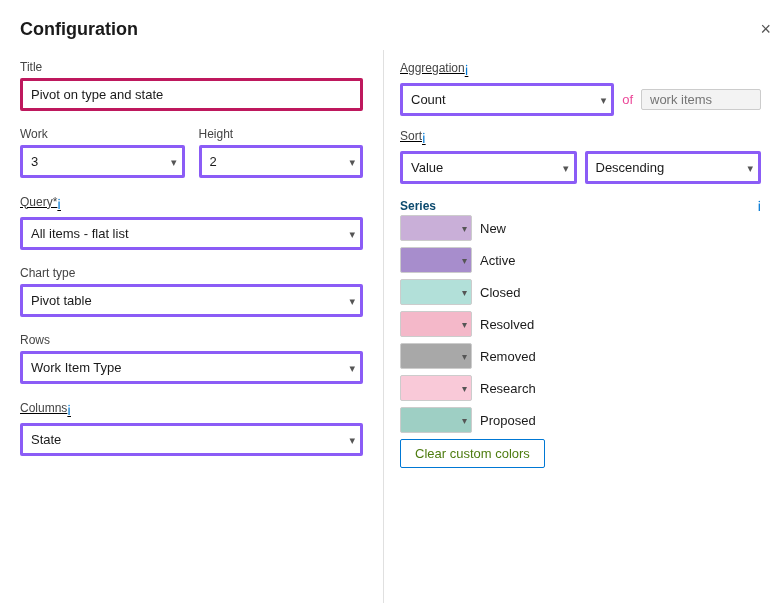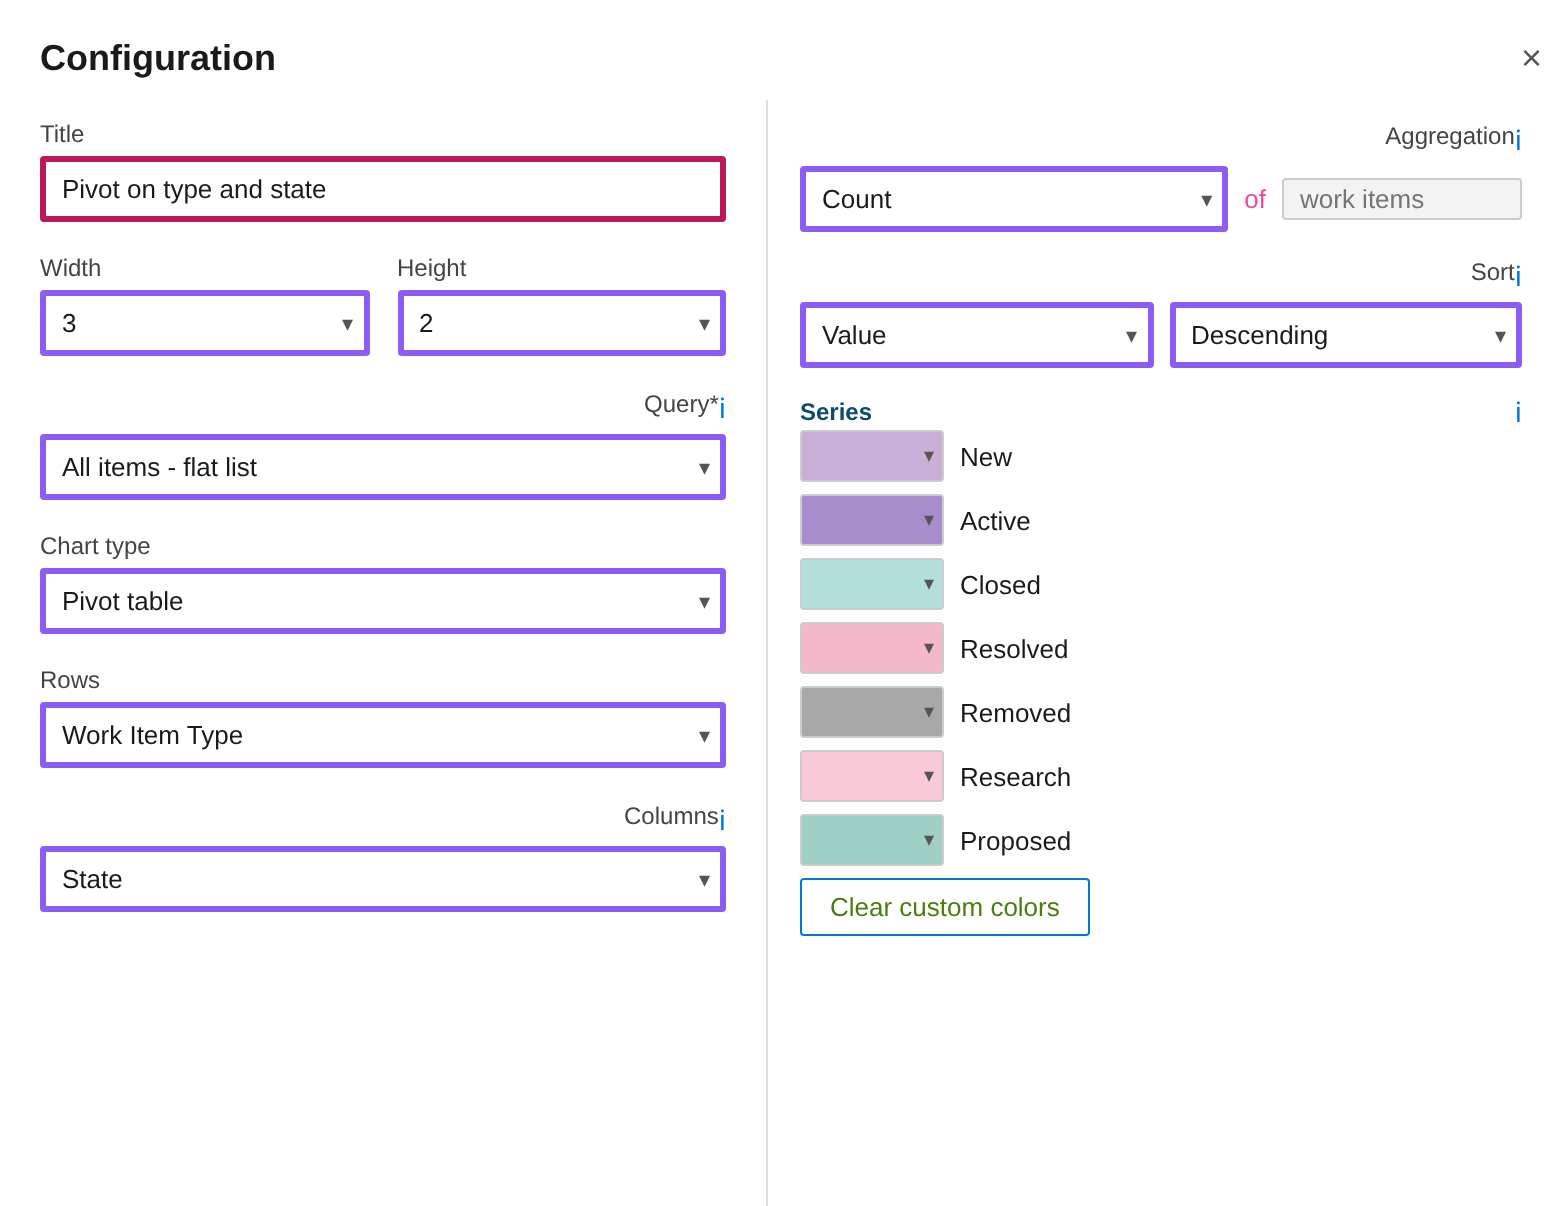--- a/index.html
+++ b/index.html
@@ -112,22 +112,23 @@
       color: #555;
       font-size: 11px;
     }
     .field-group {
       display: flex;
       flex-direction: column;
     }
     .label-row {
       display: flex;
       align-items: center;
-      justify-content: flex-end;
+      justify-content: flex-start;
       margin-bottom: 4px;
+      text-decoration: underline;
     }
     .info-icon {
       color: #0078d4;
       font-size: 14px;
       cursor: pointer;
     }
     
     .aggregation-row {
       display: flex;
       align-items: center;
@@ -227,21 +228,21 @@
 
     <div class="left-panel">
 
       <div class="field-group">
         <div class="field-label">Title</div>
         <input class="text-input" type="text" value="Pivot on type and state" style="">
       </div>
 
       <div class="row-2col">
         <div class="col-half field-group">
-          <div class="field-label">Width</div>
+          <div class="field-label">Work</div>
           <div class="select-wrapper">
             <select class="select-box">
               <option>1</option><option>2</option><option selected="">3</option><option>4</option><option>5</option><option>6</option>
             </select>
             <span class="chevron-icon">▾</span>
           </div>
         </div>
         <div class="col-half field-group">
           <div class="field-label">Height</div>
           <div class="select-wrapper">

